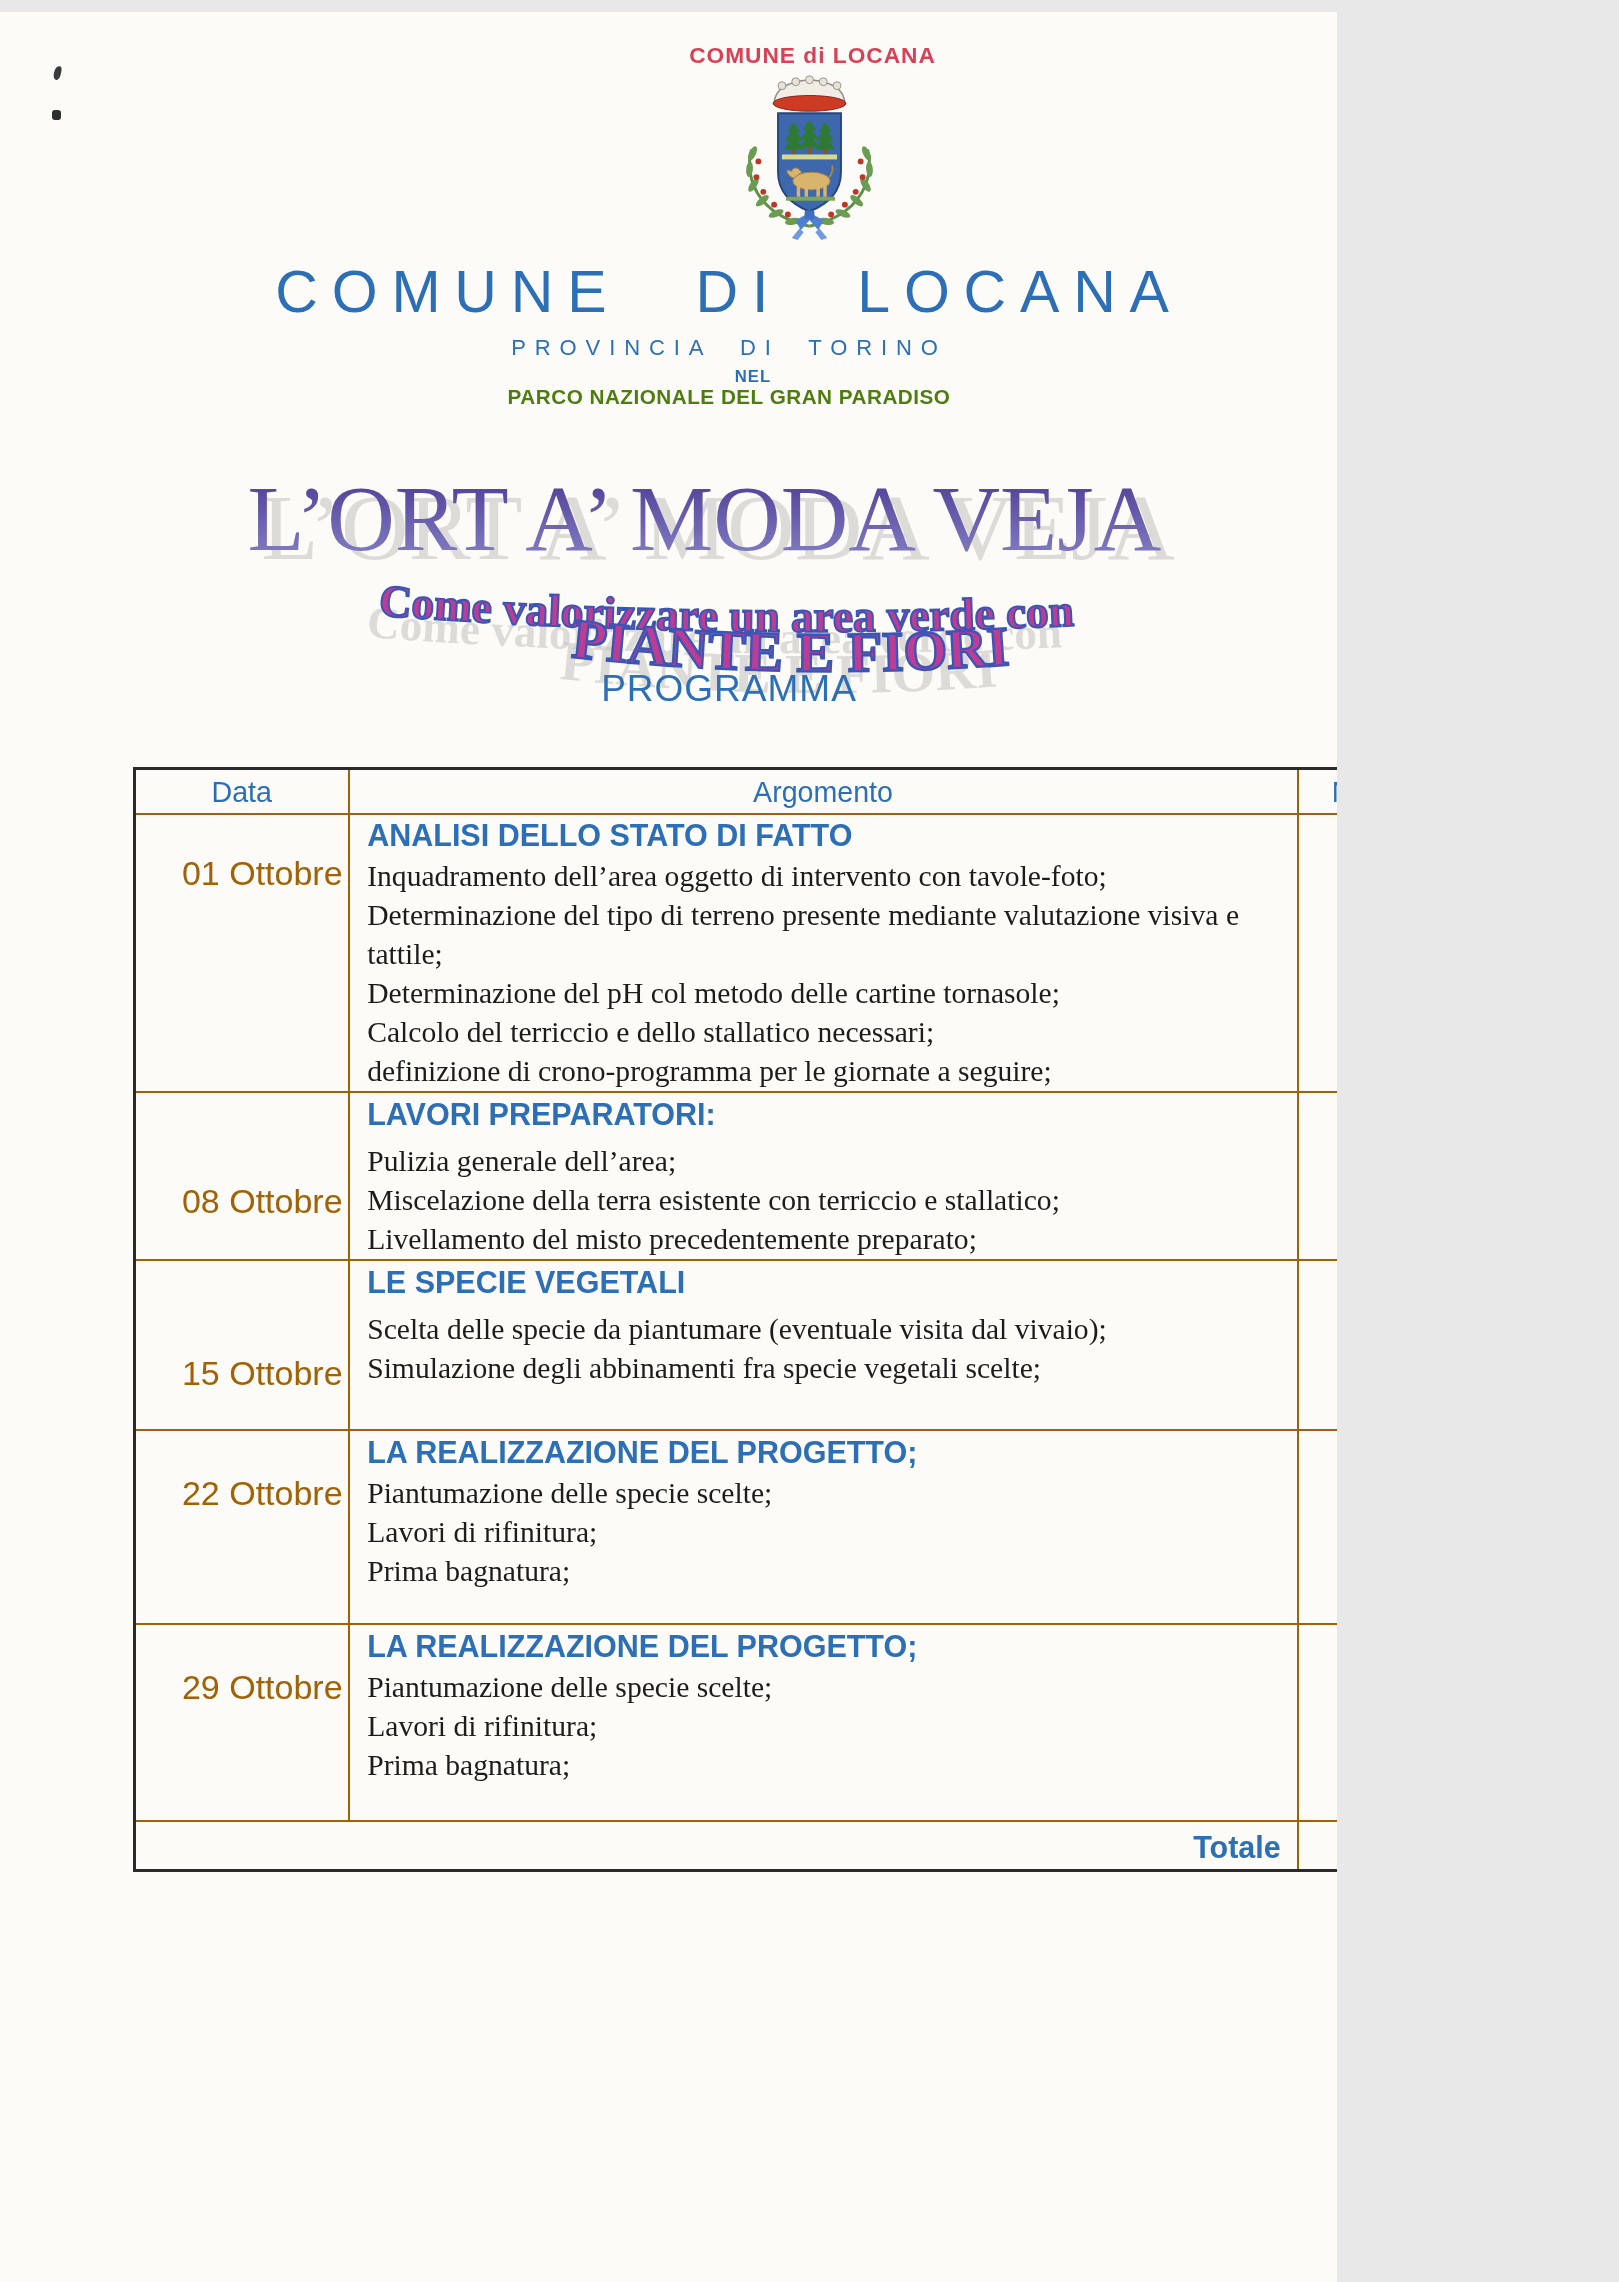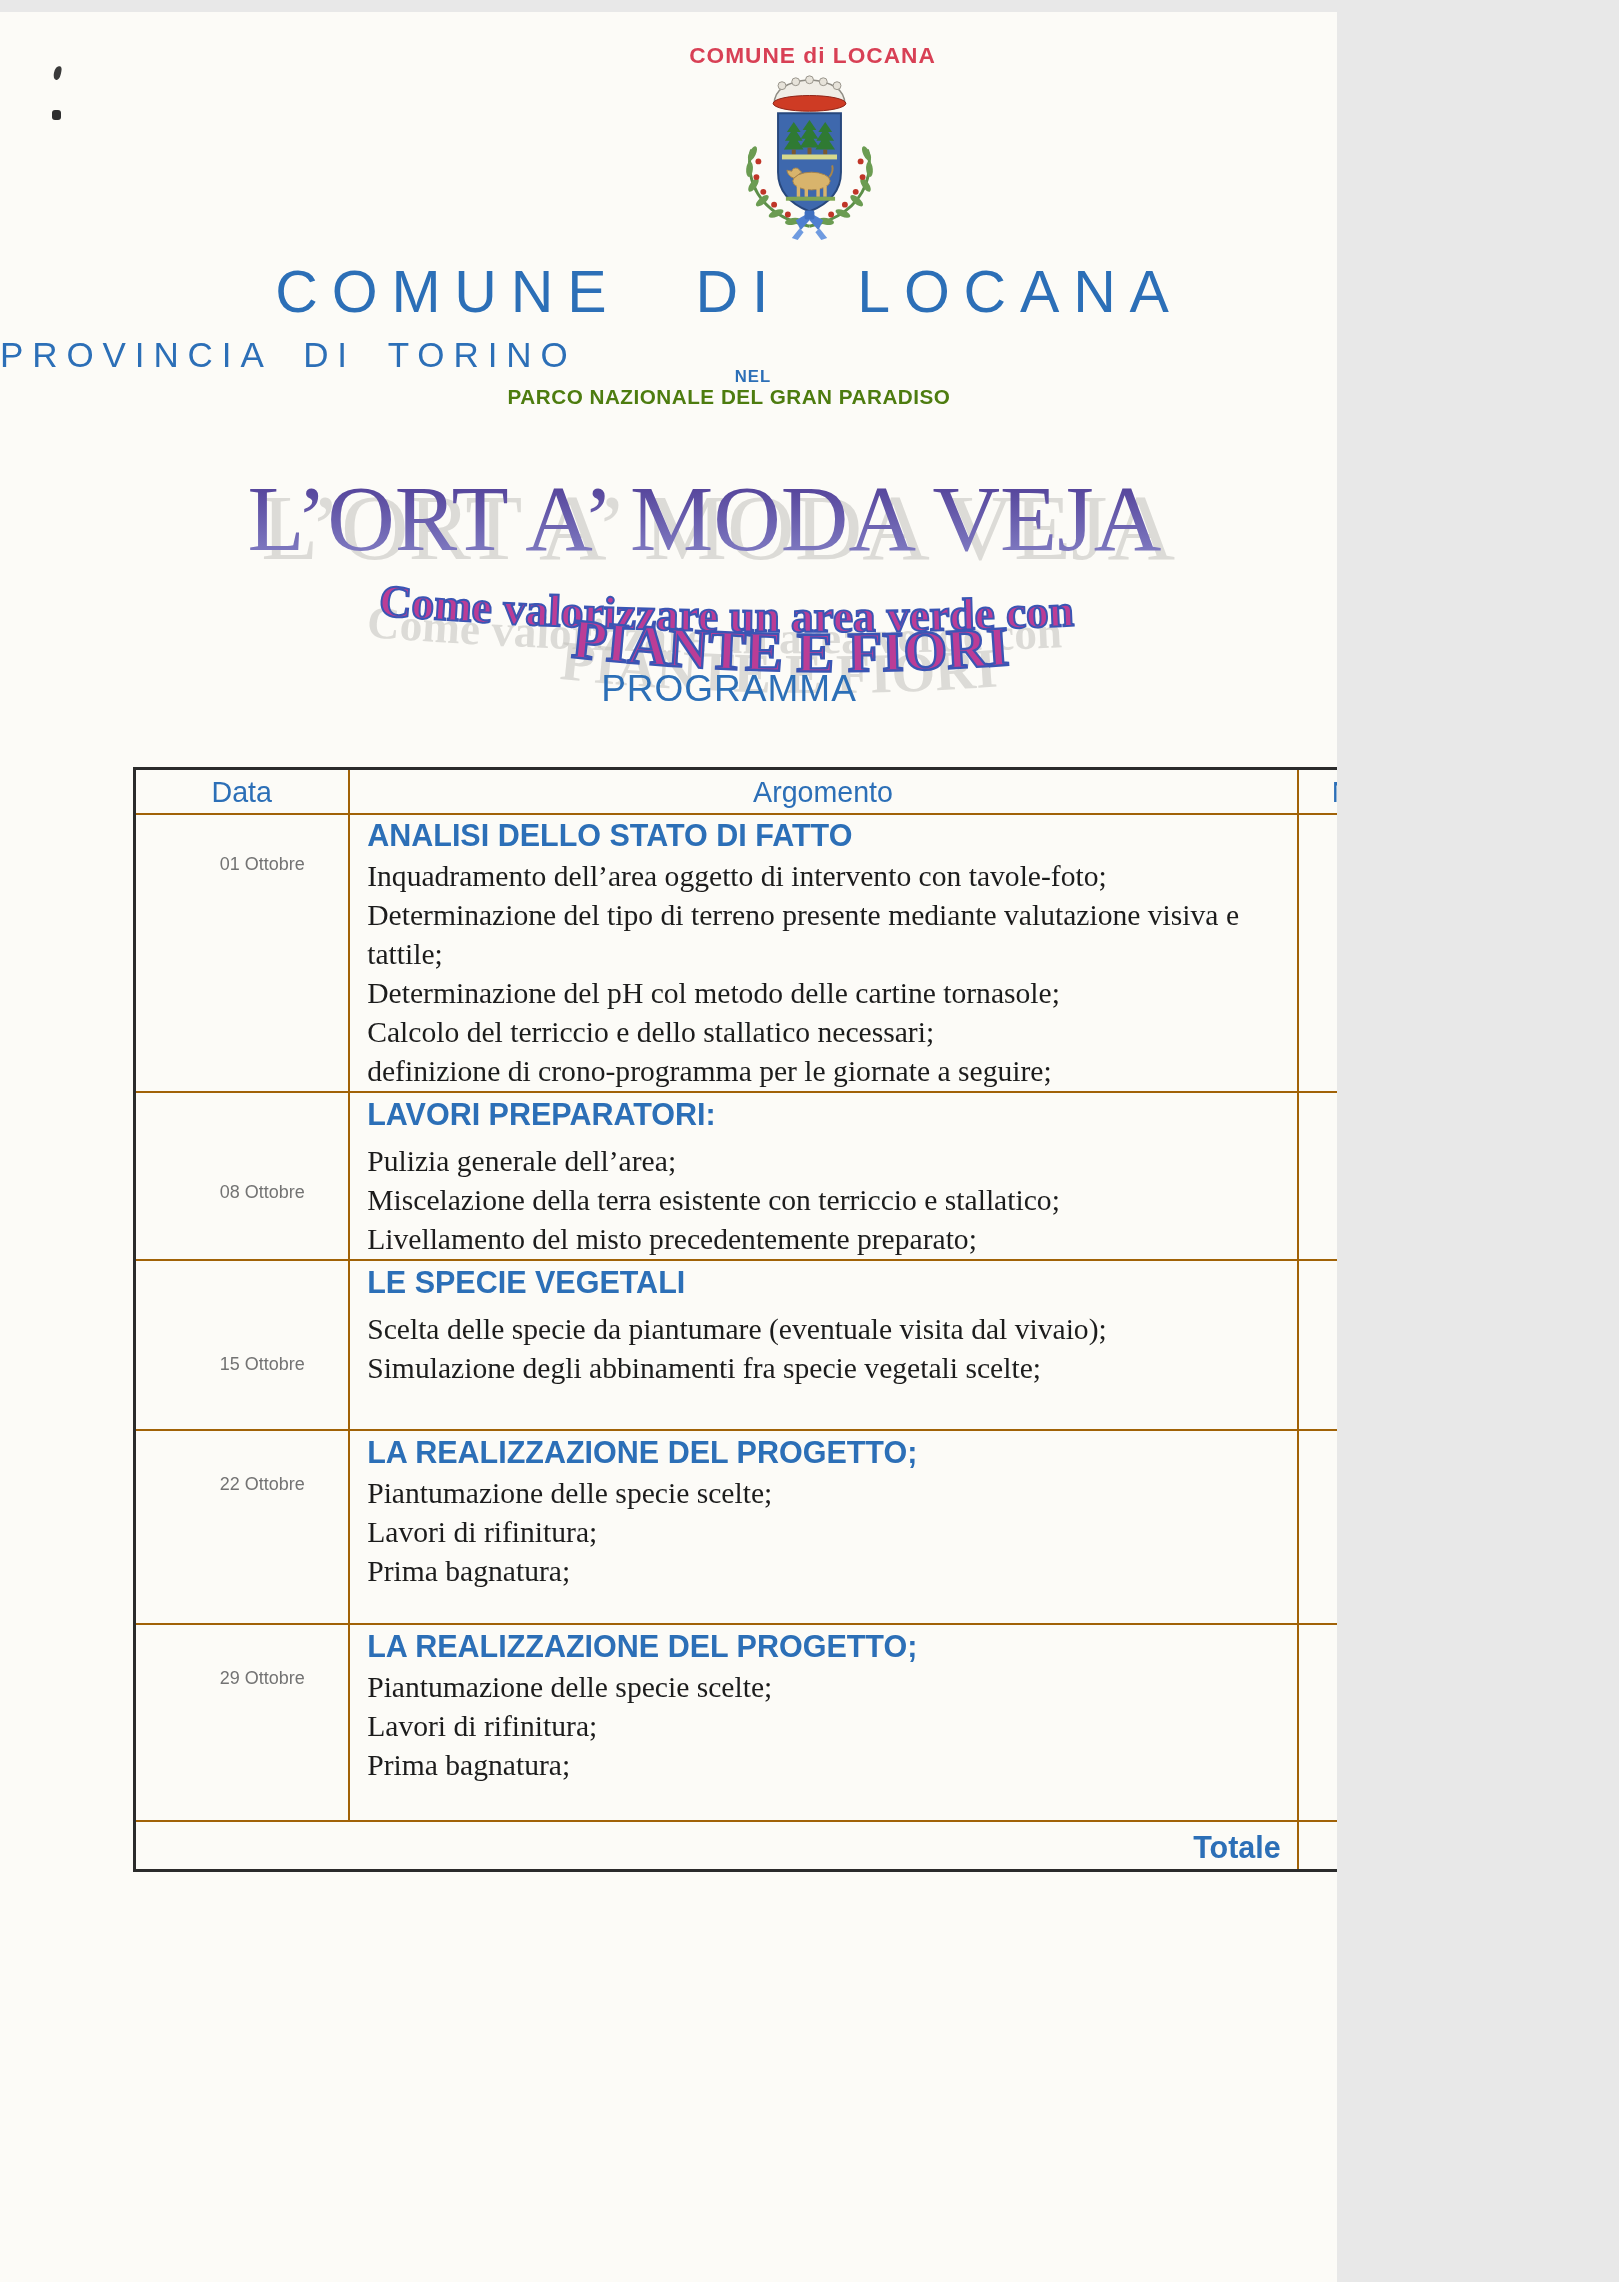--- a/index.html
+++ b/index.html
@@ -14,22 +14,22 @@
            background:#3a3a3a; border-radius:60% 40% 50% 50%; transform:rotate(12deg); }
   .mark2 { position:absolute; left:52px; top:98px; width:8.9px; height:9.9px;
            background:#2e2e2e; border-radius:3px; }
 
   .crest-label { position:absolute; left:0; top:29.6px; width:1625px; text-align:center;
                  color:#d84055; font-weight:bold; font-size:22.7px; letter-spacing:1px; }
   .coa { position:absolute; left:721px; top:55px; }
 
   .municipality { position:absolute; left:0; top:246px; width:1458px; text-align:center;
                   color:#2c6fb7; font-size:59px; letter-spacing:13.8px; word-spacing:45px; }
-  .province { position:absolute; left:0; top:323px; width:1458px; text-align:left;
-              color:#2c6fb7; font-size:35px; letter-spacing:8.9px; word-spacing:13.8px; }
+  .province { position:absolute; left:0; top:323px; width:1458px; text-align:center;
+              color:#2c6fb7; font-size:22px; letter-spacing:8.9px; word-spacing:13.8px; }
   .nel  { position:absolute; left:0; top:355px; width:1458px; text-align:center;
           color:#2c6fb7; font-size:16.7px; font-weight:bold; letter-spacing:1px;padding-left:48px; }
   .park { position:absolute; left:0; top:373px; width:1458px; text-align:center;
           color:#4d7c0f; font-size:20.7px; font-weight:bold; letter-spacing:0.5px; }
 
   .wordart { position:absolute; left:197px; top:409px; }
   .wa-title { font-family:"Liberation Serif", serif; font-size:95px; }
   .wa-sub1  { font-family:"Liberation Serif", serif; font-size:46px; font-weight:bold; }
   .wa-sub2  { font-family:"Liberation Serif", serif; font-size:57px; font-weight:bold; }
   .ghost { fill:#c3c2bd; opacity:.55; }
@@ -40,21 +40,21 @@
   
   table.program { position:absolute; left:133px; top:755px; width:1382px;
                   border-collapse:collapse; table-layout:fixed; }
   table.program col.c1 { width:214px; }
   table.program col.c2 { width:949px; }
   table.program col.c3 { width:220px; }
   table.program th, table.program td { border:2px solid #a16207; vertical-align:top; }
   table.program { border:3px solid #2b2b2b; }
   thead th { height:45px; font-weight:normal; color:#2c6fb7; font-size:28.6px;
              text-align:center; padding-top:5.9px; }
-  td.c-date  { color:#737373; font-size:18px; text-align:center;padding-left:41px; }
+  td.c-date  { color:#a16207; font-size:34px; text-align:center;padding-left:41px; }
   td.c-body  { padding:3.9px 9.9px 0 17.7px; }
   .row-title { color:#2c6fb7; font-weight:bold; font-size:30.5px;
                font-family:"Liberation Sans", sans-serif; margin-bottom:3.9px; }
   .item { font-family:"Liberation Serif", serif; color:#1c1c1c; font-size:29.6px;
           line-height:39px; }
   td.c-hours { color:#2c6fb7; font-size:28.6px; text-align:center; }
 
   tbody tr:nth-child(1) { height:271px; }
   tbody tr:nth-child(2) { height:161px; }
   tbody tr:nth-child(3) { height:170px; }

